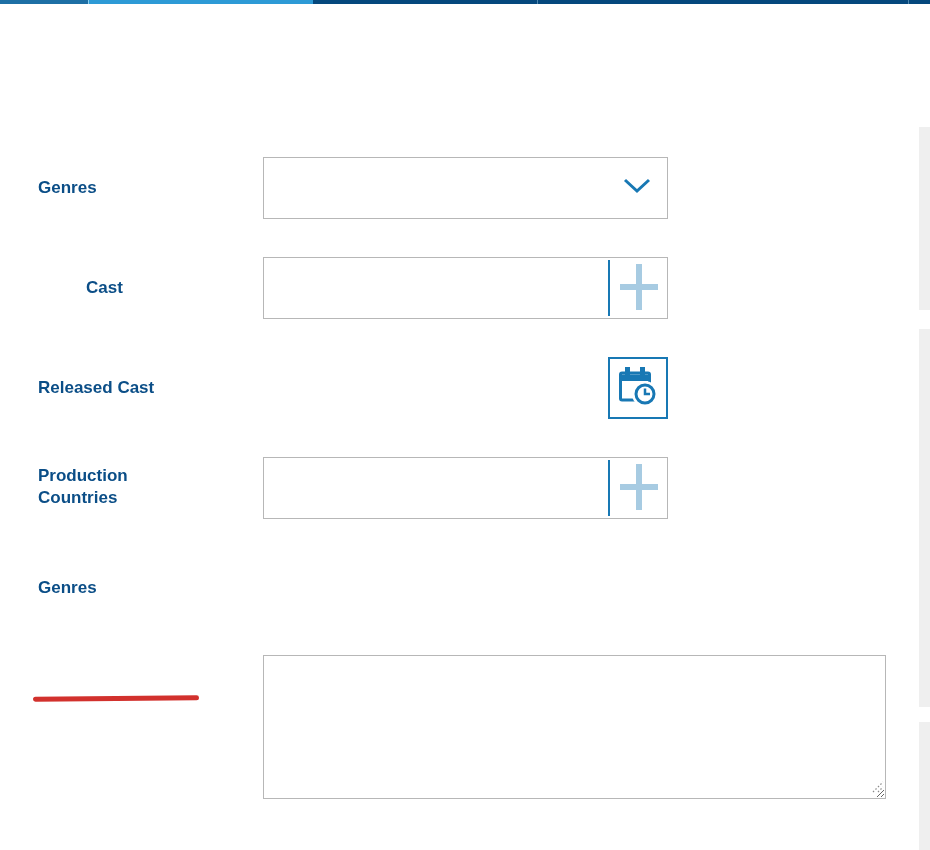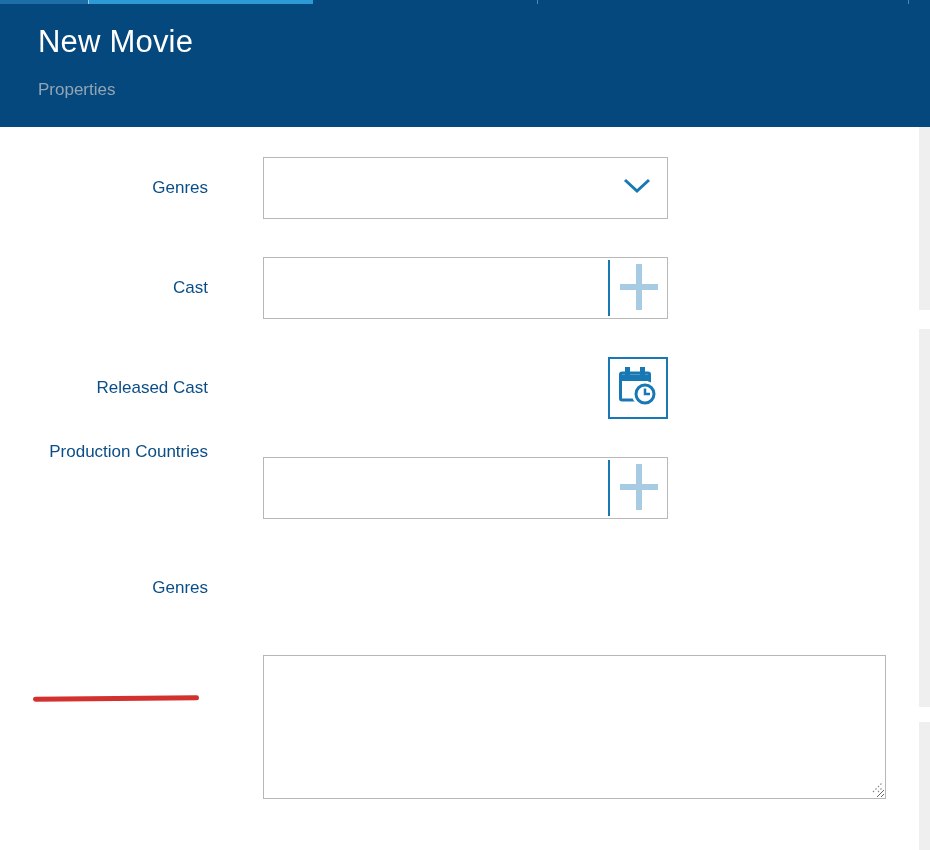--- a/index.html
+++ b/index.html
@@ -13,21 +13,21 @@
   .tabstrip .seg2{position:absolute;left:89px;top:0;width:224px;height:4px;background:#2d9ad6;}
   .tabstrip .div2{position:absolute;left:537px;top:0;width:1px;height:4px;background:#4f87ae;}
   .tabstrip .div3{position:absolute;left:908px;top:0;width:1px;height:4px;background:#4f87ae;}
 
   
   .header{position:absolute;left:0;top:4px;width:930px;height:123px;background:#05487d;}
   .header .title{position:absolute;left:38px;top:20px;font-size:31px;color:#ffffff;font-weight:400;letter-spacing:.2px;}
   .header .subtitle{position:absolute;left:38px;top:76px;font-size:17px;color:#93a5b4;font-weight:400;}
 
   
-  .flabel{position:absolute;left:38px;color:#0b4e87;font-weight:400;font-size:17px;line-height:22px;width:170px;text-align:right;}
+  .flabel{position:absolute;left:38px;color:#0b4e87;font-weight:700;font-size:17px;line-height:22px;width:170px;}
 
   
   .box{box-sizing:border-box;background:#fff;border:1px solid #b7b7b7;}
   .txt{box-sizing:border-box;border:none;outline:none;background:transparent;font-family:"Liberation Sans",sans-serif;font-size:16px;color:#333;padding:0 12px;width:100%;height:100%;}
   .select-box{position:absolute;left:263px;width:405px;height:62px;display:flex;align-items:center;cursor:pointer;}
   .select-box .chev{position:absolute;right:16px;top:50%;transform:translateY(-50%);}
   .combo{position:absolute;left:263px;width:405px;height:62px;display:flex;align-items:stretch;}
   .combo .field{flex:1;min-width:0;}
   .combo .vdiv{width:2px;background:#1878b4;margin:2px 0;}
   .combo .addbtn{width:57px;display:flex;align-items:center;justify-content:center;background:#fff;border:none;cursor:pointer;padding:0;}
@@ -52,35 +52,31 @@
 <div class="page">
 
   <div class="tabstrip">
     <div class="seg1"></div>
     <div class="div1"></div>
     <div class="seg2"></div>
     <div class="div2"></div>
     <div class="div3"></div>
   </div>
 
-  <div class="header">
-    <div class="title">New Movie</div>
-    <div class="subtitle">Properties</div>
-  </div>
 
   <div class="flabel" style="top:177px;">Genres</div>
   <div class="select-box box" style="top:157px;">
     <span class="chev">
       <svg width="28" height="16" viewBox="0 0 28 16">
           <path d="M2 2 L14 13 L26 2" fill="none" stroke="#1878b4" stroke-width="3"></path>
         </svg>
     </span>
   </div>
 
-  <div class="flabel" style="top:277px;">Cast</div>
+  <div class="flabel" style="top:277px;margin-left:48px;">Cast</div>
   <div class="combo box" style="top:257px;">
     <input class="txt field" type="text" style="">
     <div class="vdiv"></div>
     <button class="addbtn">
       <span>
         <svg width="40" height="48" viewBox="0 0 40 48">
             <rect x="1" y="21" width="38" height="6" fill="#a7cbe2"></rect>
             <rect x="17" y="1" width="6" height="46" fill="#a7cbe2"></rect>
           </svg>
       </span>
@@ -96,21 +92,21 @@
         <rect x="23" y="1" width="5" height="10" fill="#1878b4"></rect>
         <rect x="3.5" y="7" width="29" height="27" rx="1.5" fill="none" stroke="#1878b4" stroke-width="3"></rect>
         <rect x="3.5" y="8.5" width="29" height="6.5" fill="#1878b4"></rect>
         <circle cx="28" cy="28" r="13" fill="#ffffff"></circle>
         <circle cx="28" cy="28" r="9" fill="none" stroke="#1878b4" stroke-width="3"></circle>
         <path d="M28 22.5 L28 28 L33 28" fill="none" stroke="#1878b4" stroke-width="2.5"></path>
       </svg>
     </span>
   </button>
 
-  <div class="flabel" style="top:441px;">Production Countries</div>
+  <div class="flabel" style="top:465px;">Production Countries</div>
   <div class="combo box" style="top:457px;">
     <input class="txt field" type="text" style="">
     <div class="vdiv"></div>
     <button class="addbtn">
       <span>
         <svg width="40" height="48" viewBox="0 0 40 48">
             <rect x="1" y="21" width="38" height="6" fill="#a7cbe2"></rect>
             <rect x="17" y="1" width="6" height="46" fill="#a7cbe2"></rect>
           </svg>
       </span>

